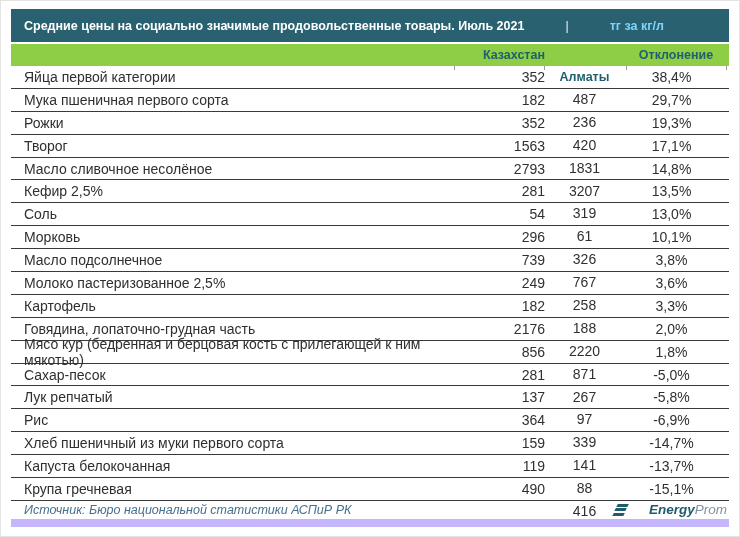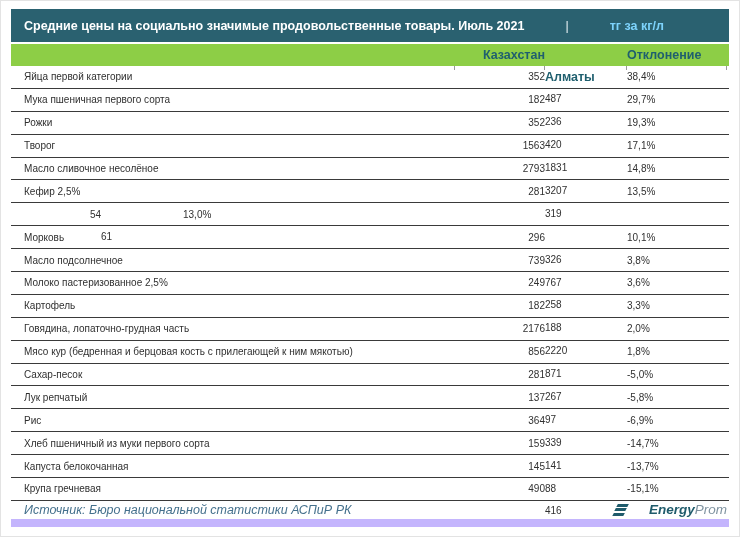--- a/index.html
+++ b/index.html
@@ -34,34 +34,34 @@
     background:#8dce46;
     height:22px;
     display:flex; align-items:center;
     color:#1f5f6e;
     font-weight:bold;
     font-size:12.5px;
     position:relative;
   }
   .cell-name { flex:1; padding-left:13px; }
   .cell-kaz  { width:90px;  text-align:right; }
-  .cell-alm  { width:82px;  text-align:left; padding-right:3px;margin-top:44px; }
-  .cell-dev  { width:102px; text-align:left; padding-right:13px; }
+  .cell-alm  { width:82px;  text-align:center; padding-right:3px;margin-top:44px; }
+  .cell-dev  { width:102px; text-align:center; padding-right:13px; }
   .thead .cell-dev { padding-right:4px; }
   .thead .tick {
     position:absolute; bottom:-4px;
     width:1px; height:4px; background:#9a9a9a;
   }
   .tick-1 { right:274px; } .tick-2 { right:184px; } .tick-3 { right:102px; } .tick-4 { right:2px; }
   
   .row {
     height:22.9px;
     display:flex; align-items:center;
     border-bottom:1px solid #3a3a3a;
-    font-size:10px;
+    font-size:14px;
     color:#303030;
   }
   .row .cell-name { color:#2f2f2f; }
   .row .num { font-variant-numeric:tabular-nums; }
   
   .tfoot {
     height:26px;
     display:flex; align-items:center; justify-content:space-between;
     border-bottom:8px solid #c4b5fd;
   }
@@ -144,20 +144,21 @@
       </div>
 
       <div class="row">
         <div class="cell-name">Кефир 2,5%</div>
         <div class="cell-kaz num">281</div>
         <div class="cell-alm num">319</div>
         <div class="cell-dev num">13,5%</div>
       </div>
 
       <div class="row">
+        <div class="cell-name">Соль</div>
         <div class="cell-kaz num">54</div>
         <div class="cell-alm num">61</div>
         <div class="cell-dev num">13,0%</div>
       </div>
 
       <div class="row">
         <div class="cell-name">Морковь</div>
         <div class="cell-kaz num">296</div>
         <div class="cell-alm num">326</div>
         <div class="cell-dev num">10,1%</div>
@@ -221,21 +222,21 @@
 
       <div class="row">
         <div class="cell-name">Хлеб пшеничный из муки первого сорта</div>
         <div class="cell-kaz num">159</div>
         <div class="cell-alm num">141</div>
         <div class="cell-dev num">-14,7%</div>
       </div>
 
       <div class="row">
         <div class="cell-name">Капуста белокочанная</div>
-        <div class="cell-kaz num">145</div>
+        <div class="cell-kaz num">119</div>
         <div class="cell-alm num">88</div>
         <div class="cell-dev num">-13,7%</div>
       </div>
 
       <div class="row">
         <div class="cell-name">Крупа гречневая</div>
         <div class="cell-kaz num">490</div>
         <div class="cell-alm num">416</div>
         <div class="cell-dev num">-15,1%</div>
       </div>

